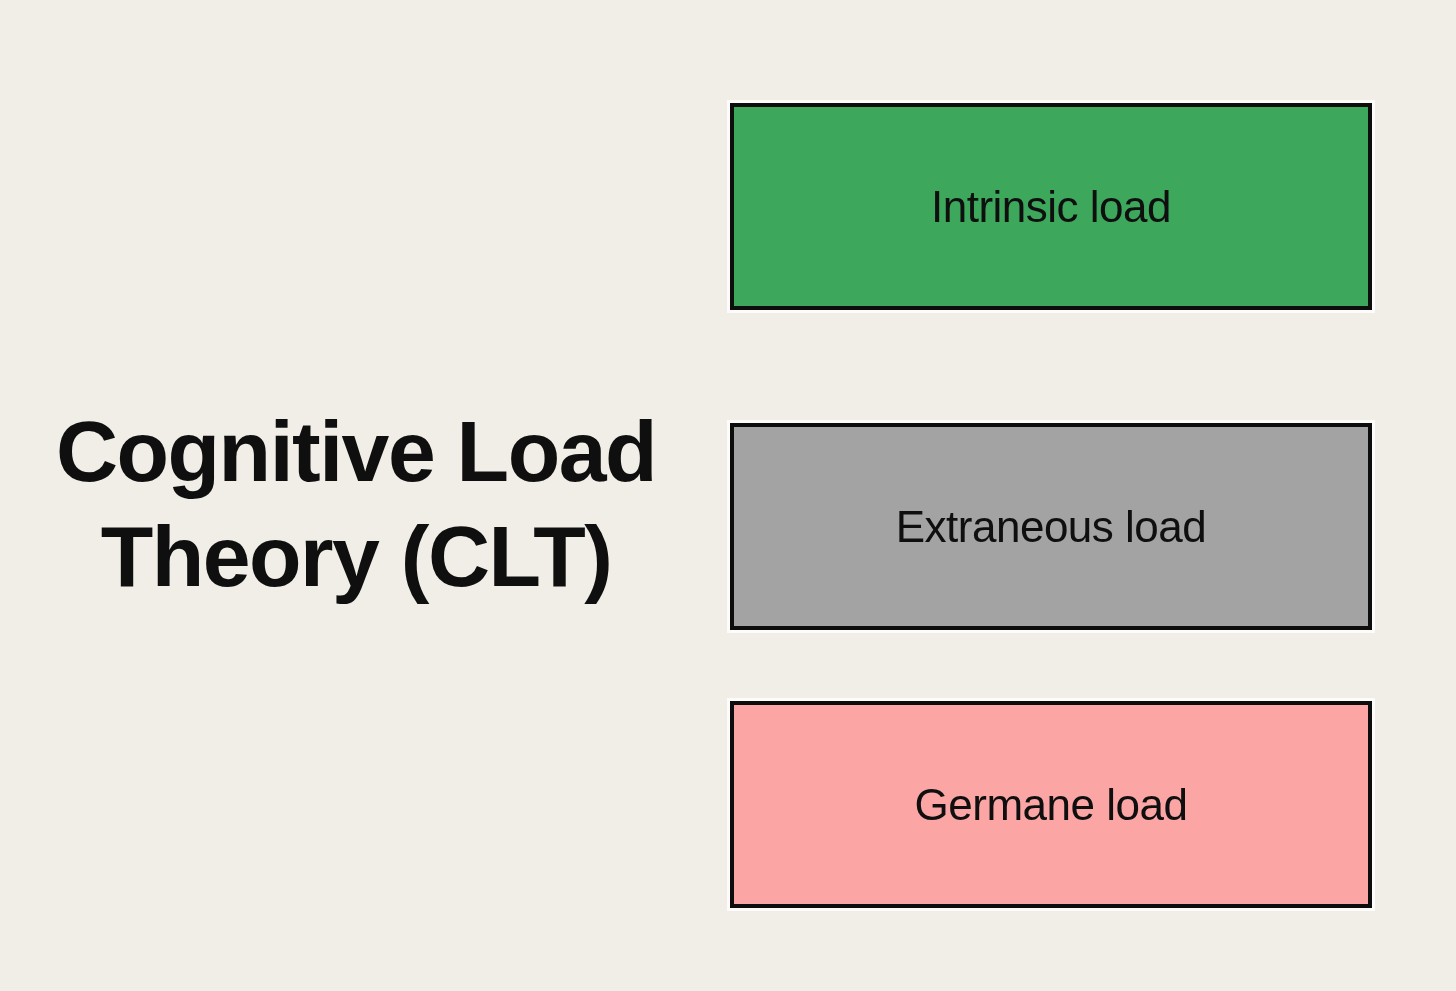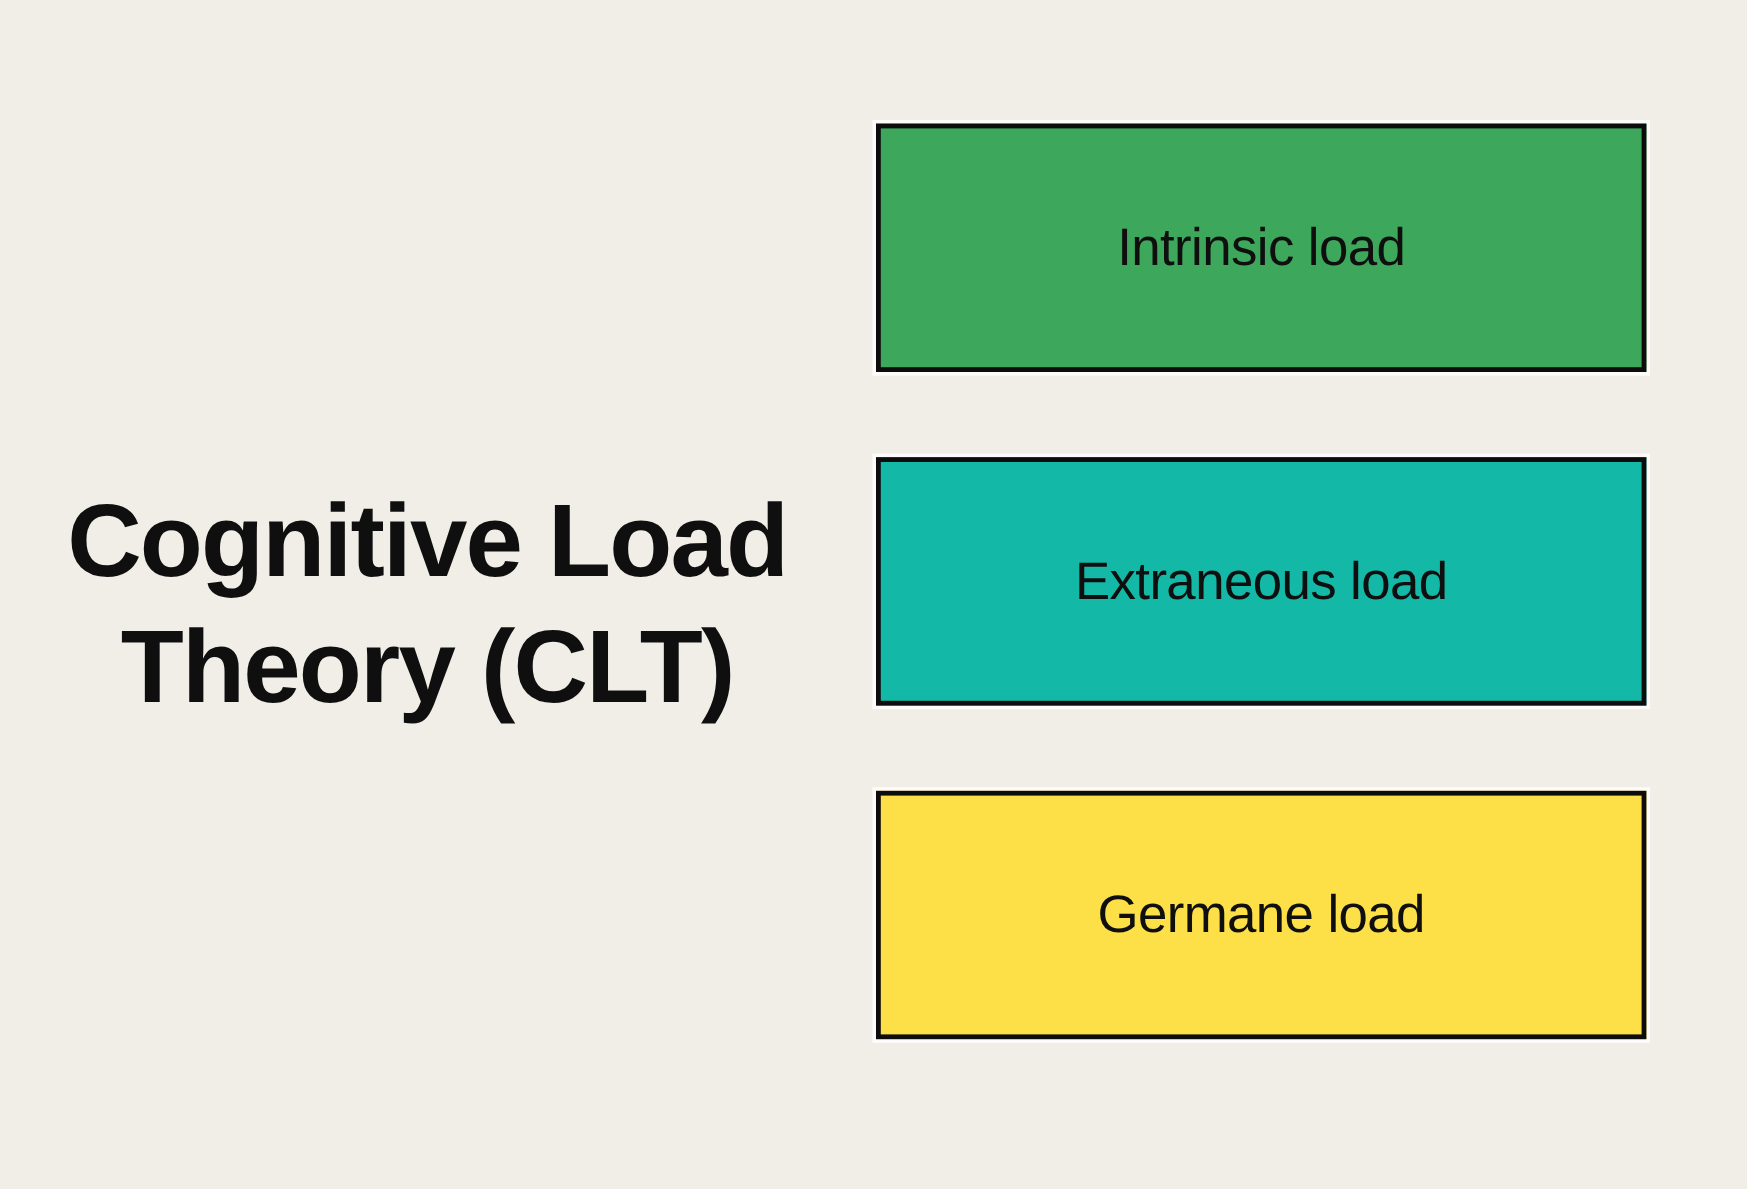--- a/index.html
+++ b/index.html
@@ -67,22 +67,22 @@
   <div class="title-column">
     <div class="page-title" style="color: rgb(15, 15, 15);">Cognitive Load Theory (CLT)</div>
   </div>
 
   <div class="boxes-column">
 
     <div class="load-box" style="background-color: rgb(61, 167, 92); border-color: rgb(13, 13, 13);">
       <span class="load-box-label" style="color: rgb(15, 15, 15);">Intrinsic load</span>
     </div>
 
-    <div class="load-box" style="background-color: #14b8a6; border-color: rgb(13, 13, 13);">
+    <div class="load-box" style="background-color: #a3a3a3; border-color: rgb(13, 13, 13); margin-top: 42px;">
       <span class="load-box-label" style="color: rgb(15, 15, 15);">Extraneous load</span>
     </div>
 
-    <div class="load-box" style="background-color: #fde047; border-color: rgb(13, 13, 13); text-align: center;">
+    <div class="load-box" style="background-color: #fca5a5; border-color: rgb(13, 13, 13); text-align: center;">
       <span class="load-box-label" style="color: rgb(15, 15, 15);">Germane load</span>
     </div>
 
   </div>
 </div>
 
 </body></html>

